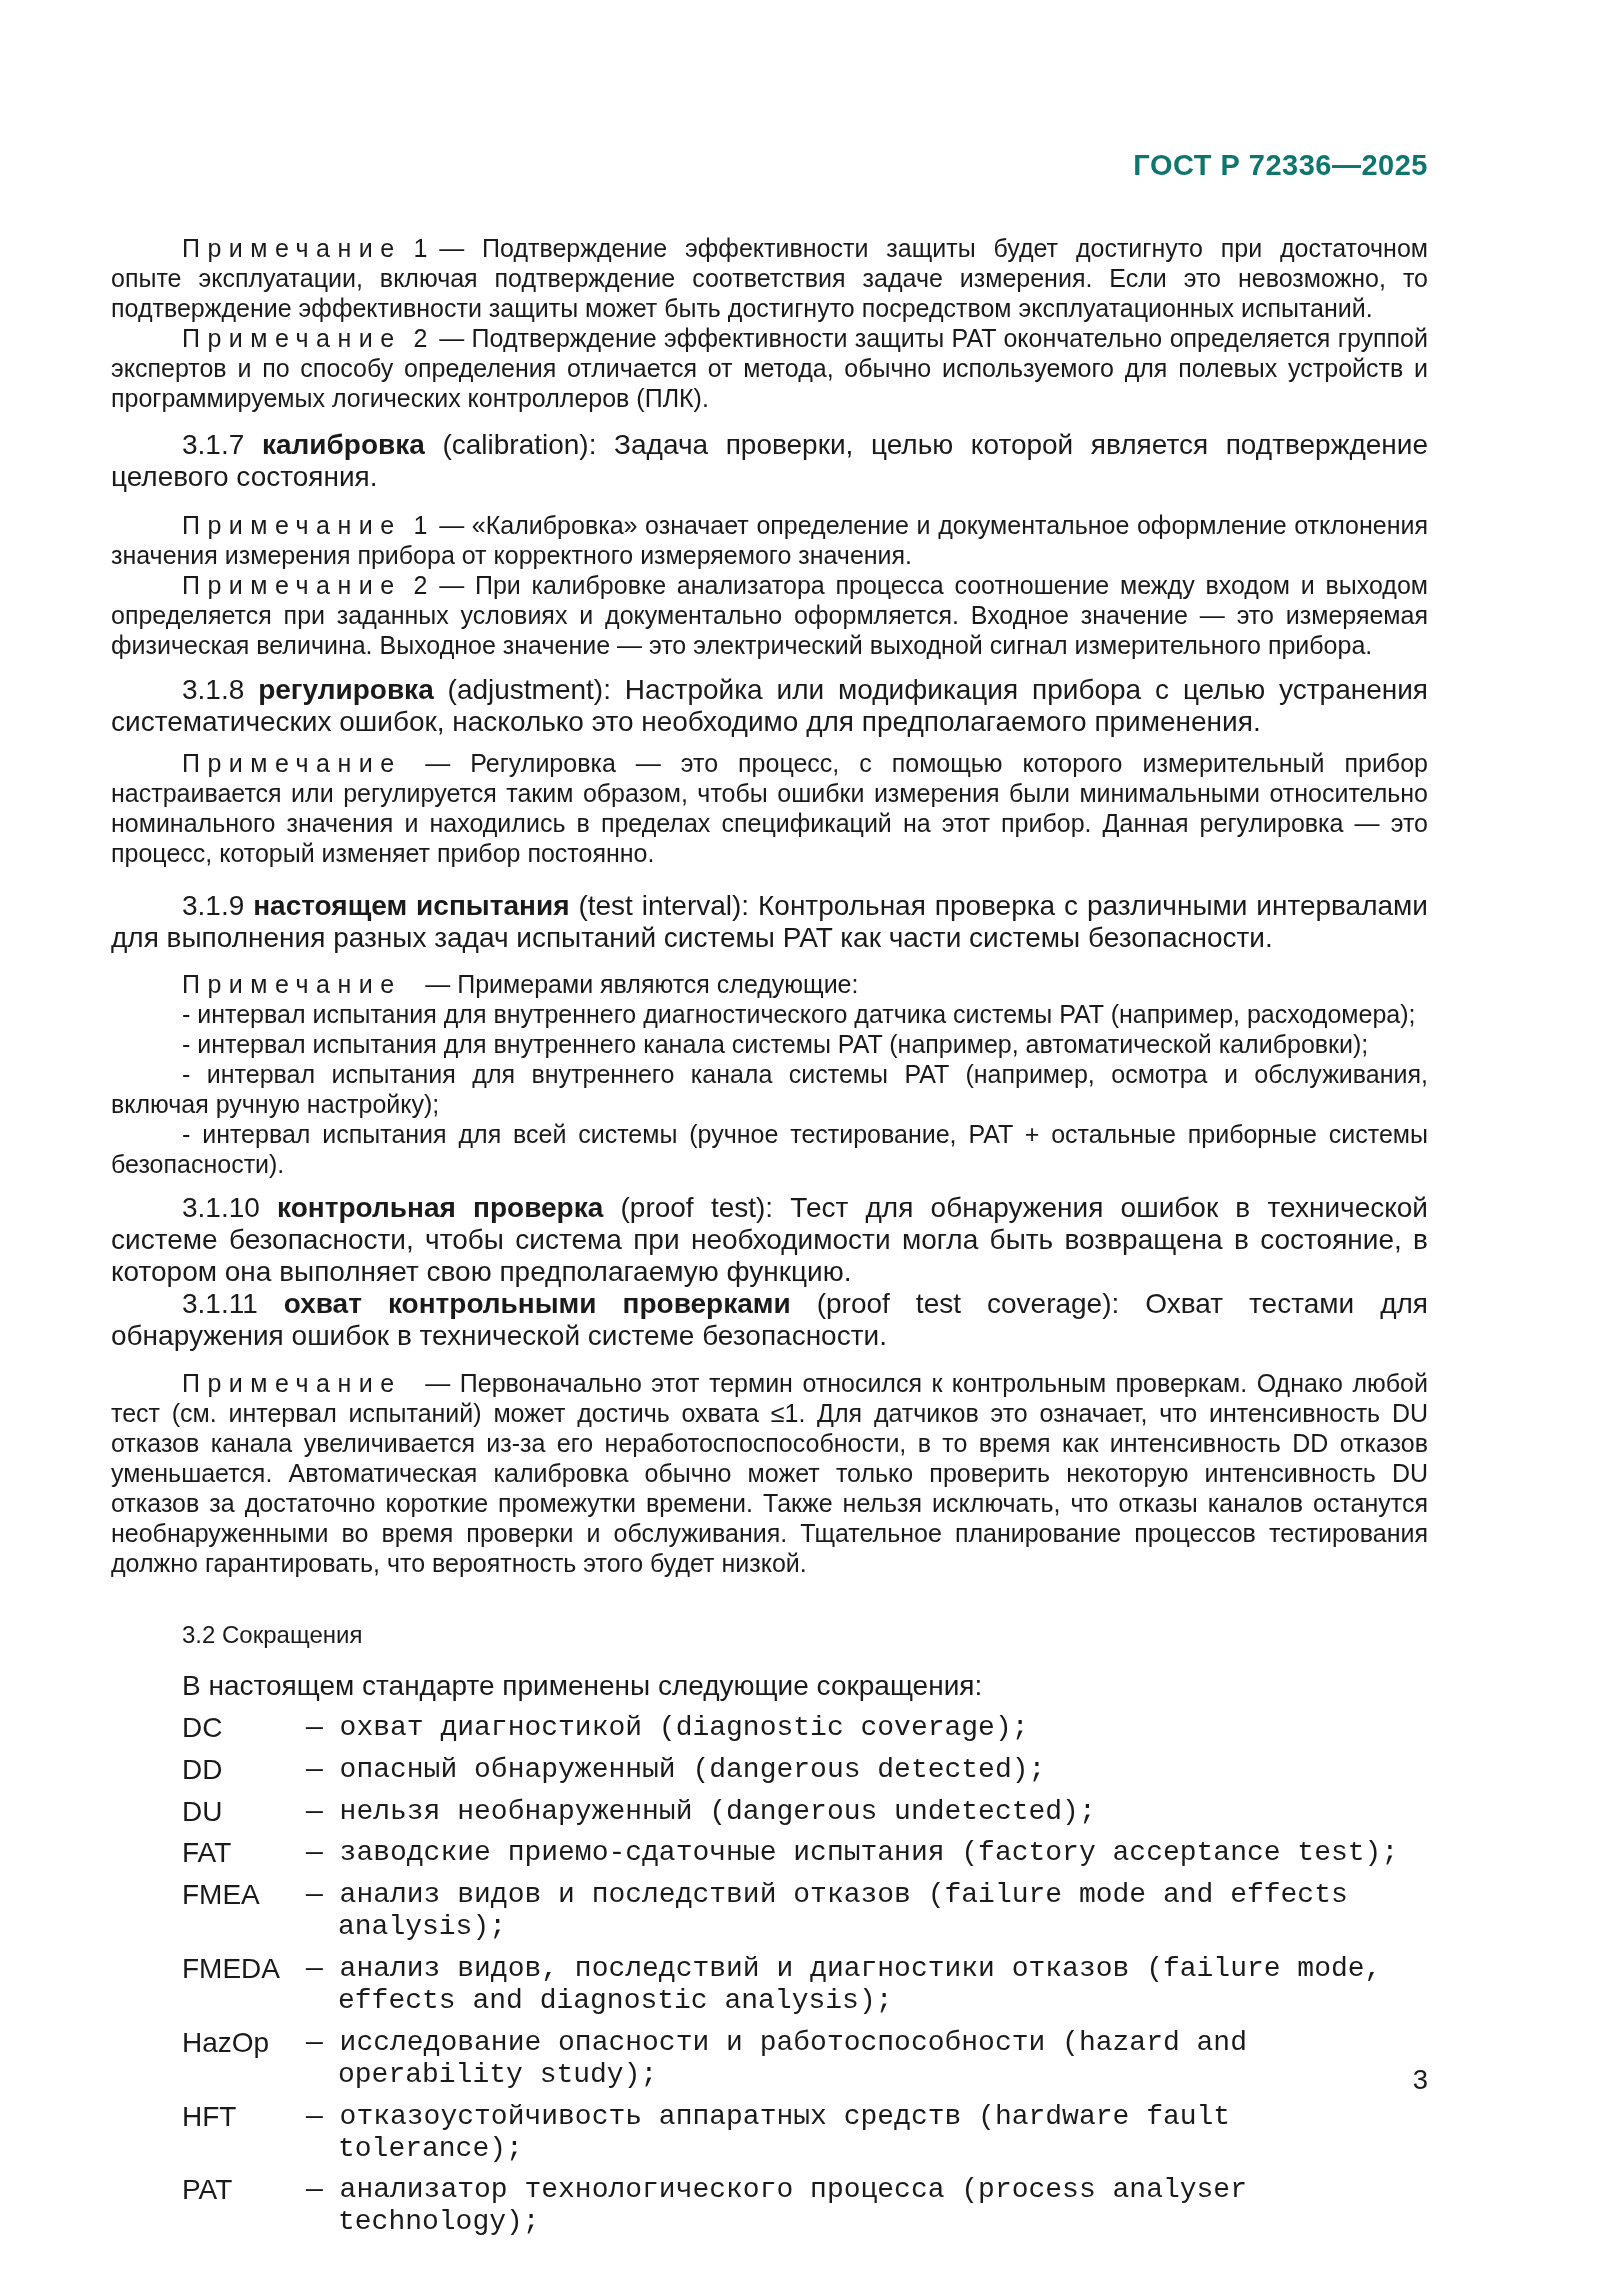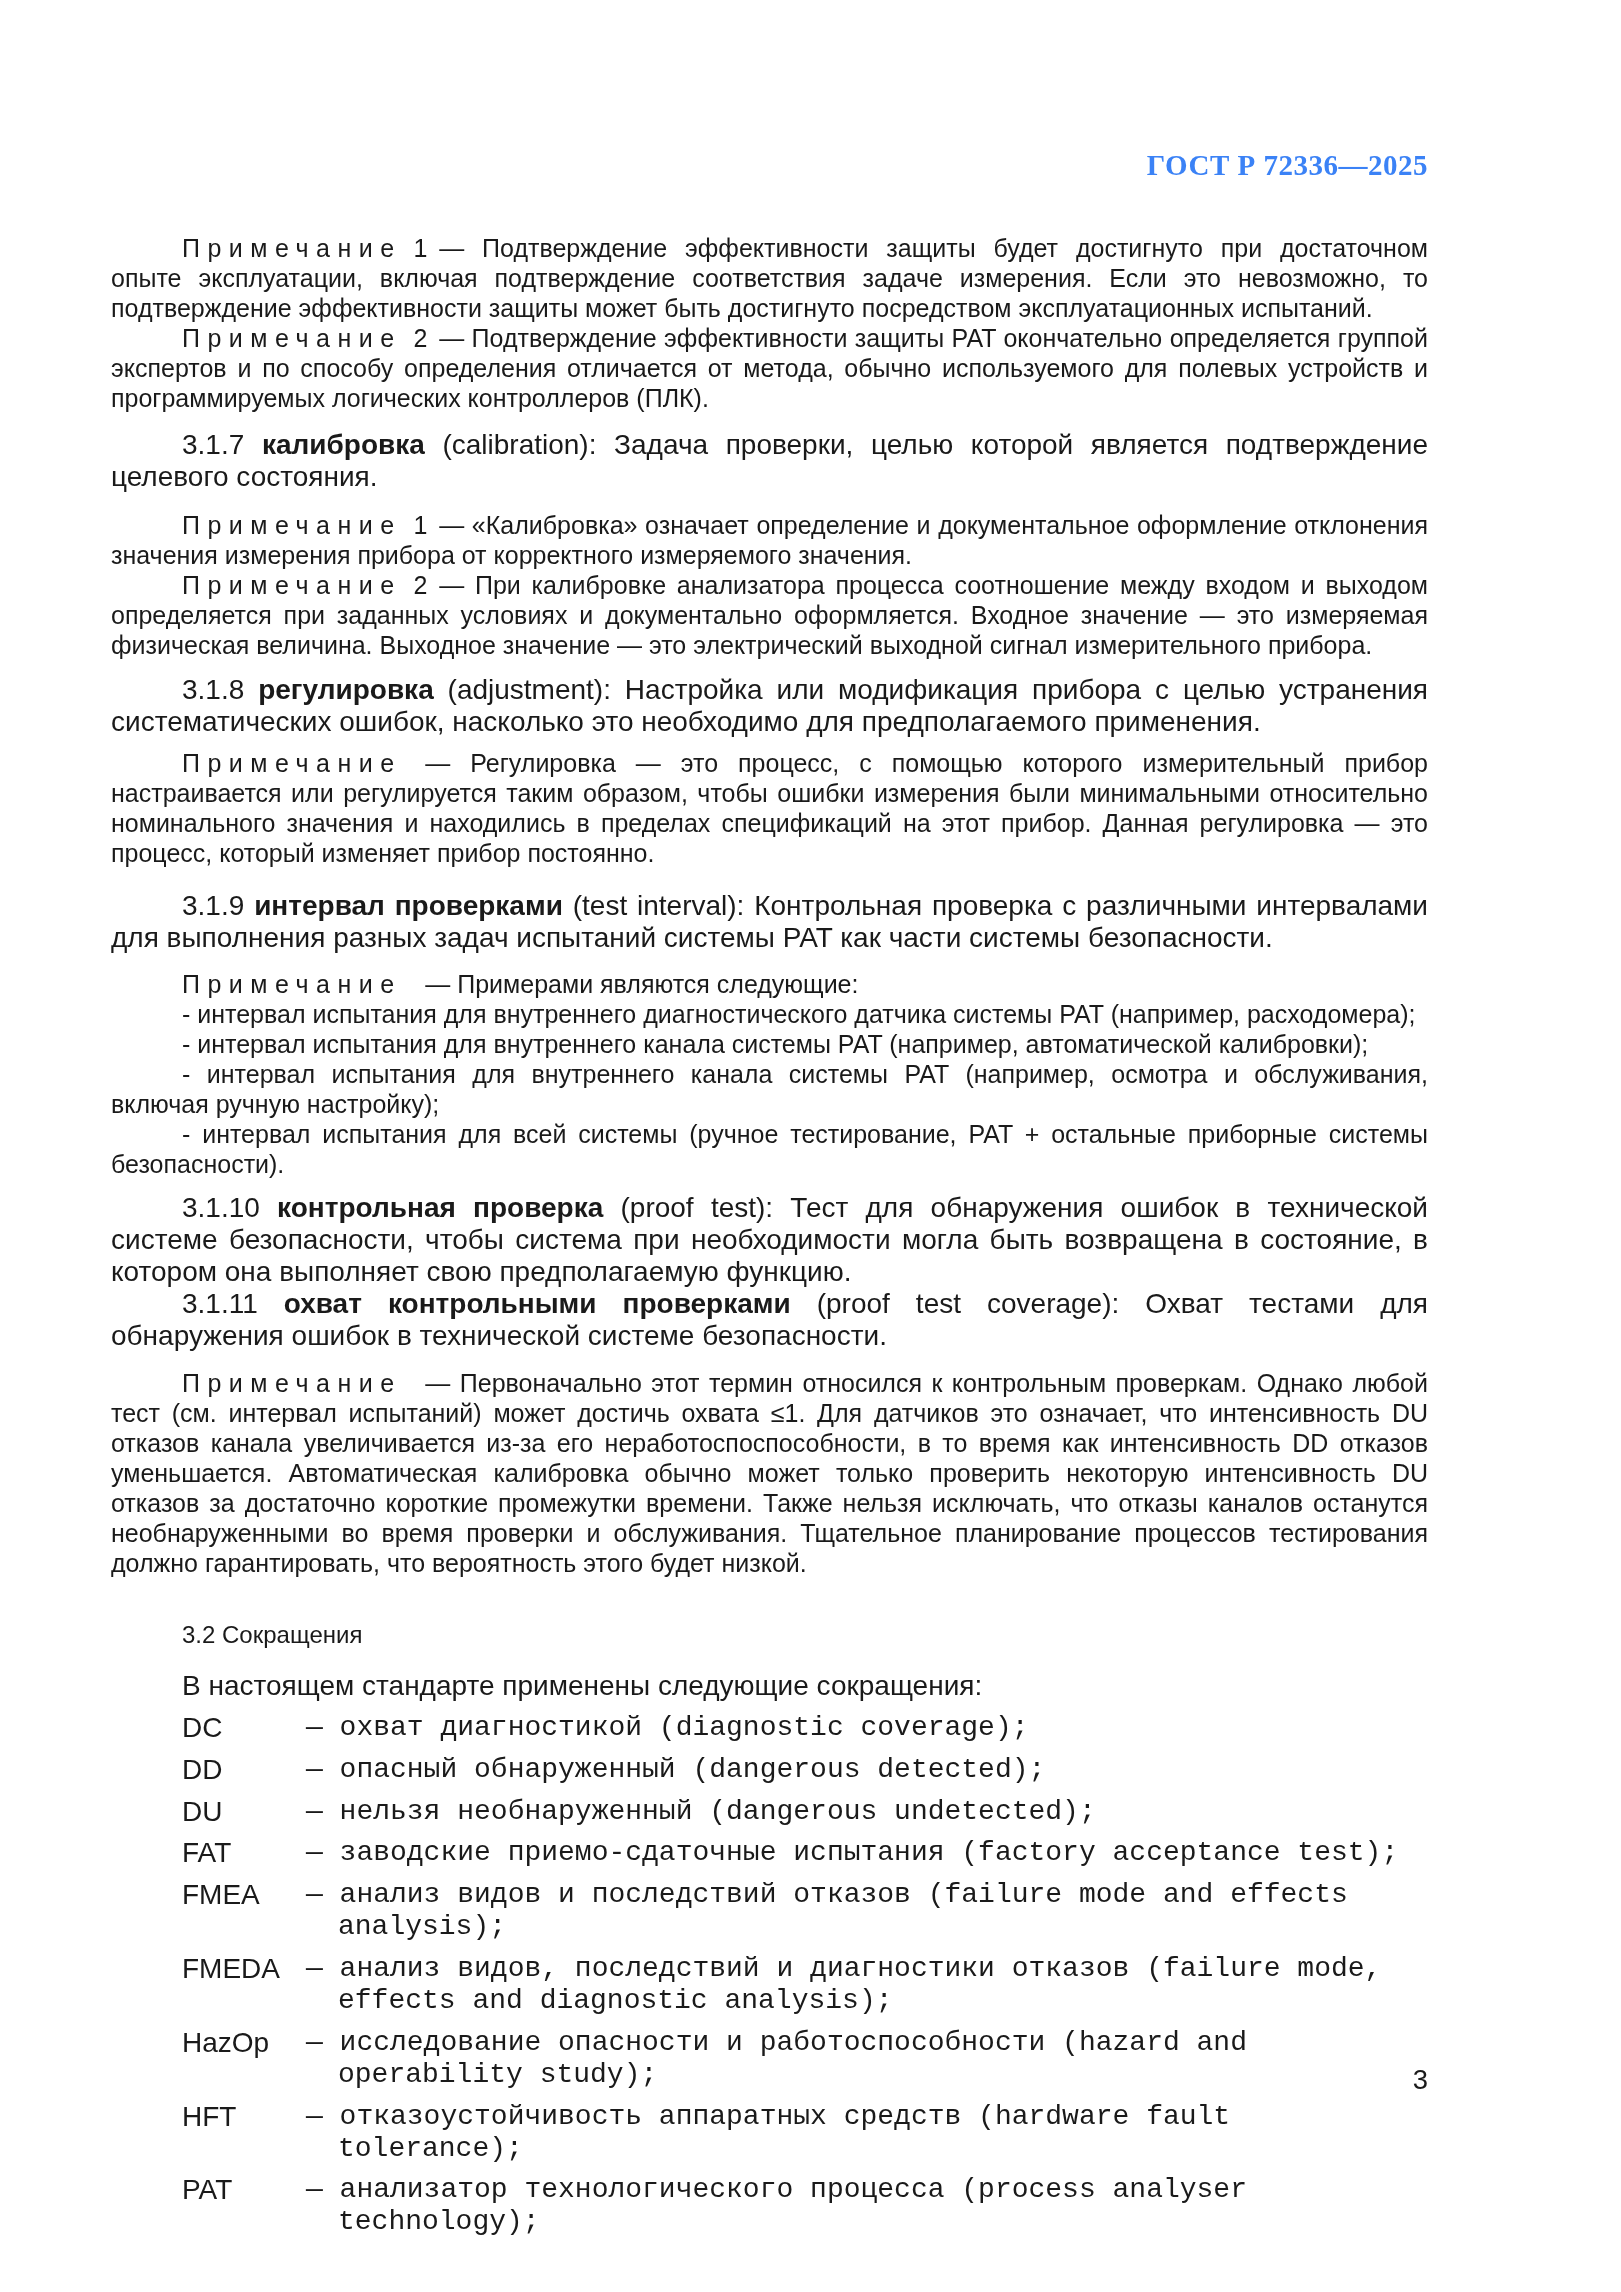--- a/index.html
+++ b/index.html
@@ -2,21 +2,21 @@
 <html><head>
 <meta charset="utf-8">
 <style>
   html,body{margin:0;padding:0;background:#e8e8e8;}
   .page{
     width:1621px;height:2293px;position:relative;background:#ffffff;
     font-family:"Liberation Sans","DejaVu Sans",sans-serif;color:#1a1a1a;
     overflow:hidden;margin:0 auto;
   }
   .content{position:absolute;left:111px;top:149px;width:1317px;}
-  .doc-header{font-weight:700;font-size:29px;line-height:33px;text-align:right;letter-spacing:0.5px;color:#3b82f6;font-family:Liberation Serif, serif;}
+  .doc-header{font-weight:700;font-size:29px;line-height:33px;text-align:right;letter-spacing:0.5px;color:#0f766e;}
   p{margin:0;padding:0;text-align:justify;text-indent:71px;}
   .body-para{font-size:28px;line-height:32px;}
   .note{font-size:25px;line-height:30px;}
   .nlabel{letter-spacing:0.30em;}
   .nnum{margin-left:11.8px;}
   .ntext{margin-left:11.8px;}
   .b{font-weight:700;}
   .sec-head{font-weight:400;font-size:24px;line-height:32px;}
   .m52{margin-top:51px;}
   .m16{margin-top:15.7px;}
@@ -46,21 +46,21 @@
 
     <p class="body-para m16"><span>3.1.7</span> <span class="b">калибровка</span> <span>(calibration): Задача проверки, целью которой является подтверждение целевого состояния.</span></p>
 
     <p class="note m18"><span class="nlabel">Примечание</span><span class="nnum">1</span><span class="ntext">— «Калибровка» означает определение и документальное оформление отклонения значения измерения прибора от корректного измеряемого значения.</span></p>
     <p class="note"><span class="nlabel">Примечание</span><span class="nnum">2</span><span class="ntext">— При калибровке анализатора процесса соотношение между входом и выходом определяется при заданных условиях и документально оформляется. Входное значение — это измеряемая физическая величина. Выходное значение — это электрический выходной сигнал измерительного прибора.</span></p>
 
     <p class="body-para m14"><span>3.1.8</span> <span class="b">регулировка</span> <span>(adjustment): Настройка или модификация прибора с целью устранения систематических ошибок, насколько это необходимо для предполагаемого применения.</span></p>
 
     <p class="note m15"><span class="nlabel">Примечание</span><span class="nnum"></span><span class="ntext">— Регулировка — это процесс, с помощью которого измерительный прибор настраивается или регулируется таким образом, чтобы ошибки измерения были минимальными относительно номинального значения и находились в пределах спецификаций на этот прибор. Данная регулировка — это процесс, который изменяет прибор постоянно.</span></p>
 
-    <p class="body-para m22"><span>3.1.9</span> <span class="b">интервал проверками</span> <span>(test interval): Контрольная проверка с различными интервалами для выполнения разных задач испытаний системы PAT как части системы безопасности.</span></p>
+    <p class="body-para m22"><span>3.1.9</span> <span class="b">настоящем испытания</span> <span>(test interval): Контрольная проверка с различными интервалами для выполнения разных задач испытаний системы PAT как части системы безопасности.</span></p>
 
     <p class="note m16"><span class="nlabel">Примечание</span><span class="nnum"></span><span class="ntext">— Примерами являются следующие:</span></p>
     <p class="note">- интервал испытания для внутреннего диагностического датчика системы PAT (например, расходомера);</p>
     <p class="note">- интервал испытания для внутреннего канала системы PAT (например, автоматической калибровки);</p>
     <p class="note">- интервал испытания для внутреннего канала системы PAT (например, осмотра и обслуживания, включая ручную настройку);</p>
     <p class="note">- интервал испытания для всей системы (ручное тестирование, PAT + остальные приборные системы безопасности).</p>
 
     <p class="body-para m13"><span>3.1.10</span> <span class="b">контрольная проверка</span> <span>(proof test): Тест для обнаружения ошибок в технической системе безопасности, чтобы система при необходимости могла быть возвращена в состояние, в котором она выполняет свою предполагаемую функцию.</span></p>
     <p class="body-para"><span>3.1.11</span> <span class="b">охват контрольными проверками</span> <span>(proof test coverage): Охват тестами для обнаружения ошибок в технической системе безопасности.</span></p>
 

